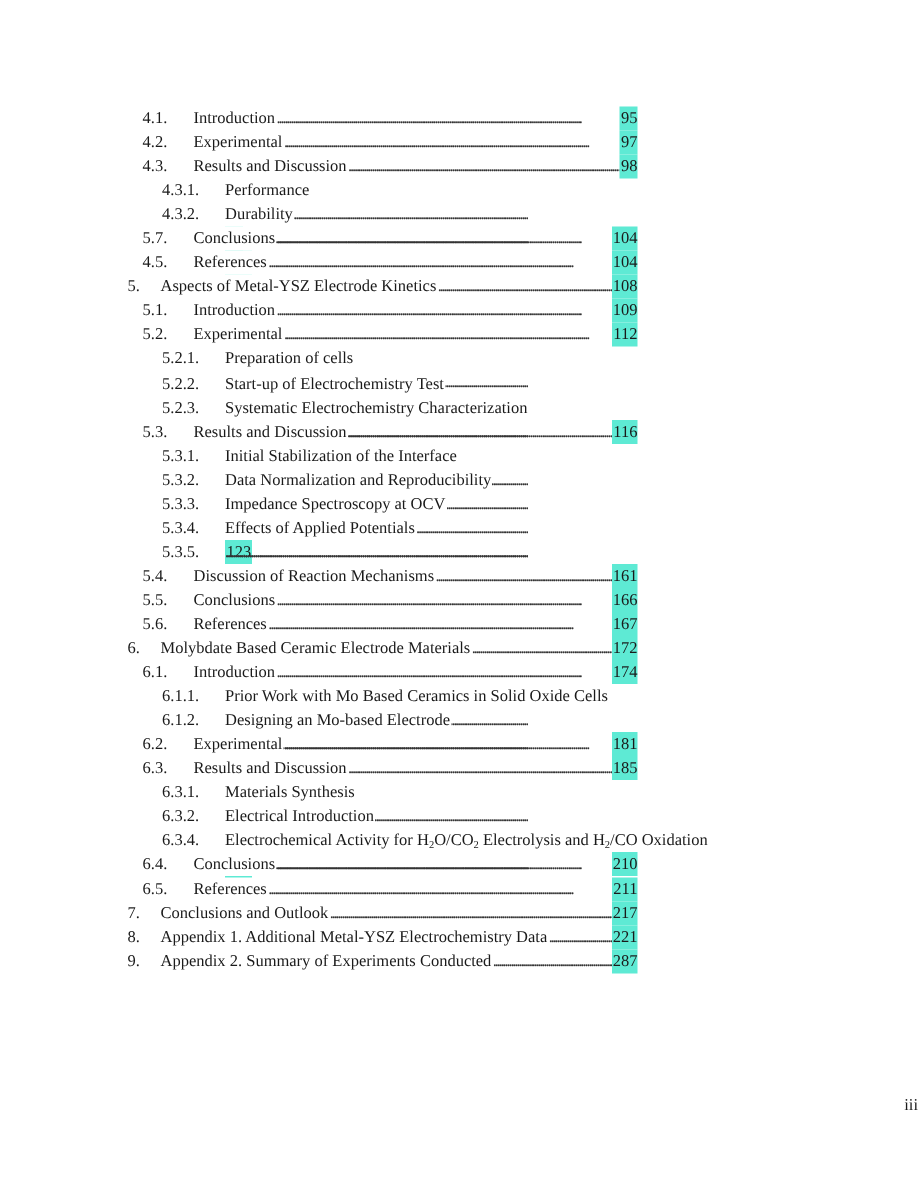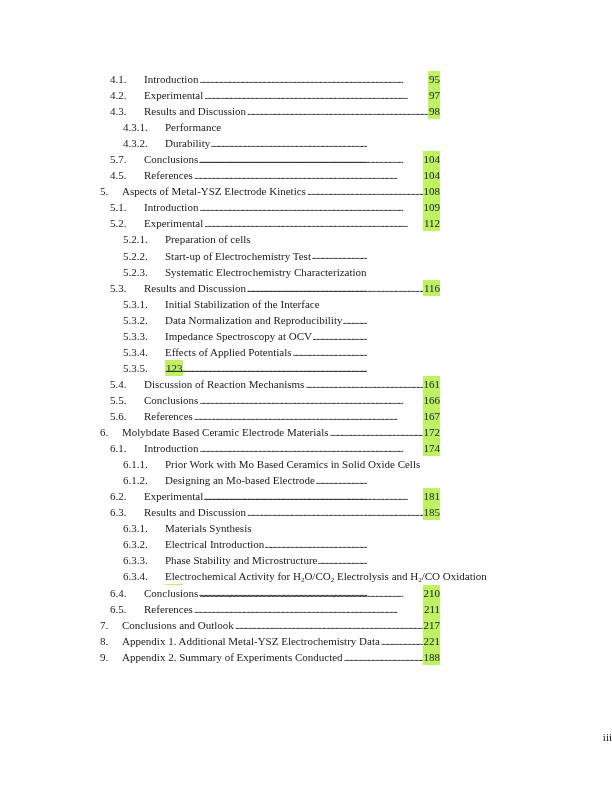--- a/index.html
+++ b/index.html
@@ -1,26 +1,26 @@
 <!DOCTYPE html>
 <html><head>
 <meta charset="utf-8">
 <style>
   html, body { margin: 0; padding: 0; background: #ffffff; }
   body { width: 612px; height: 792px; position: relative; overflow: hidden;
          font-family: "Liberation Serif", "DejaVu Serif", serif; color: #1a1a1a; }
-  .toc { position: absolute; left: 17px; top: 71px; width: 508px; }
+  .toc { position: absolute; left: 2px; top: 71px; width: 508px; }
   .row { position: relative; height: 16.05px; font-size: 11px; line-height: 16px; }
   .num { position: absolute; top: 0; white-space: nowrap; }
   .entry { position: absolute; top: 0; right: 85px; display: flex; align-items: baseline; white-space: nowrap; }
   .title { background: #fff; padding-right: 1px; }
   .leader { flex: 1 1 auto; overflow: hidden; white-space: nowrap; letter-spacing: 0.2px; color: #333; }
   .leader::before { content: ". . . . . . . . . . . . . . . . . . . . . . . . . . . . . . . . . . . . . . . . . . . . . . . . . . . . . . . . . . . . . . . . . . . . . . . . . . . . . . . . . . . . . . . . . . . . . . . . . . . . . . . . . . . . . . . . . . . . . . . . . . . . . . . . . . . . . . . . . . . . . . . . . . . . . . . . . . . ."; 
      letter-spacing: -2.1px; }
-  .page { padding-left: 1px; background: #bef264; }
+  .page { padding-left: 1px; background: #5eead4; }
   .lvl1 .num { left: 83px; } .lvl1 .entry { left: 105px; }
   .lvl2 .num { left: 93px; } .lvl2 .entry { left: 127px; }
   .lvl3 .num { left: 106px; } .lvl3 .entry { left: 148px; flex-direction: column; }
   sub { font-size: 7px; vertical-align: -2px; line-height: 0; }
   .footer { position: absolute; left: 0; width: 612px; top: 731px; text-align: right; font-size: 11px; }
 </style>
 </head>
 <body>
 
 <div class="toc" id="toc">
@@ -257,28 +257,20 @@
     </div>
     <div class="row lvl3">
       <span class="num">6.3.2.</span>
       <span class="entry">
         <span class="title">Electrical Introduction</span>
         <span class="leader"></span>
         <span class="page">187</span>
       </span>
     </div>
     <div class="row lvl3">
-      <span class="num">6.3.3.</span>
-      <span class="entry">
-        <span class="title">Phase Stability and Microstructure</span>
-        <span class="leader"></span>
-        <span class="page">194</span>
-      </span>
-    </div>
-    <div class="row lvl3">
       <span class="num">6.3.4.</span>
       <span class="entry">
         <span class="title">Electrochemical Activity for H<sub>2</sub>O/CO<sub>2</sub> Electrolysis and H<sub>2</sub>/CO Oxidation</span>
         <span class="leader"></span>
         <span class="page">204</span>
       </span>
     </div>
     <div class="row lvl2">
       <span class="num">6.4.</span>
       <span class="entry">
@@ -309,18 +301,18 @@
         <span class="title">Appendix 1. Additional Metal-YSZ Electrochemistry Data</span>
         <span class="leader"></span>
         <span class="page">221</span>
       </span>
     </div>
     <div class="row lvl1">
       <span class="num">9.</span>
       <span class="entry">
         <span class="title">Appendix 2. Summary of Experiments Conducted</span>
         <span class="leader"></span>
-        <span class="page">188</span>
+        <span class="page">287</span>
       </span>
     </div>
   </div>
 
 <div class="footer">iii</div>
 
 </body></html>

